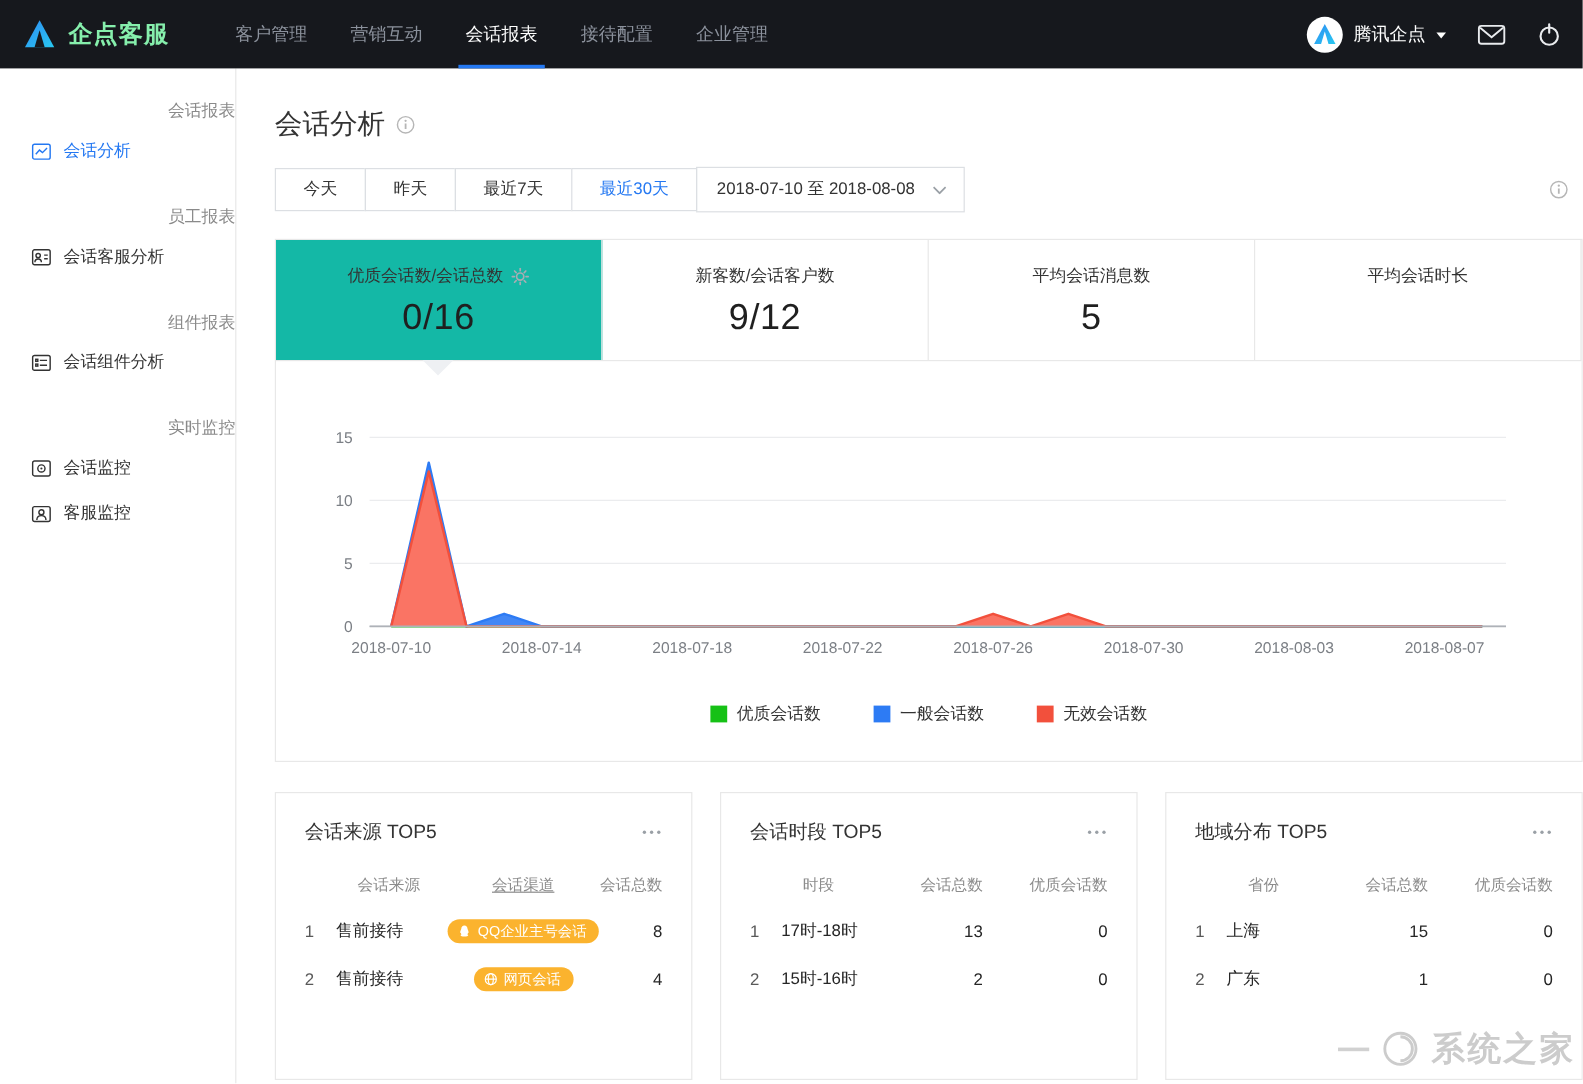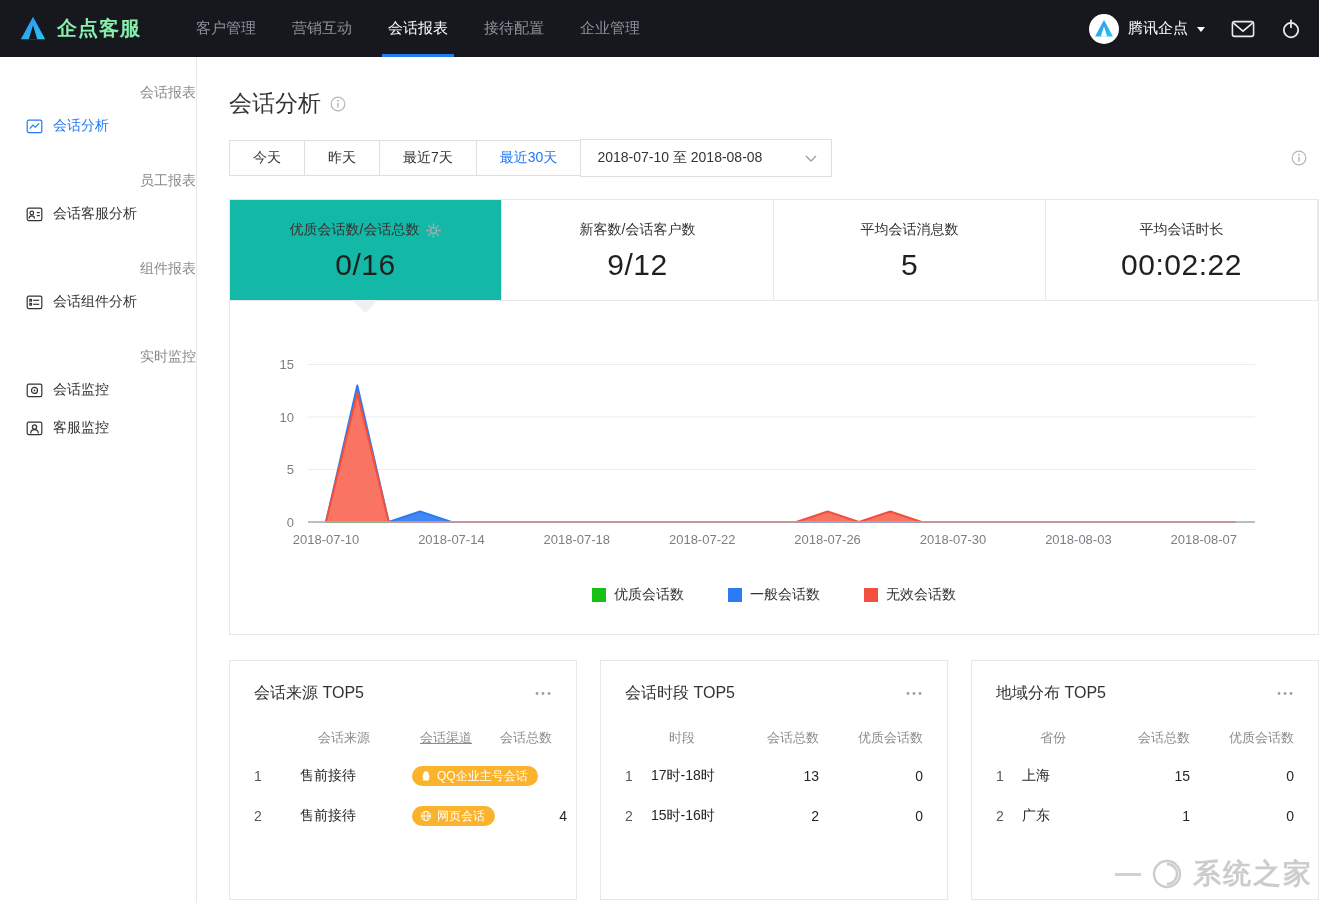--- a/index.html
+++ b/index.html
@@ -41,21 +41,21 @@
 
   .tabs{margin-top:26px;border-bottom:1px solid #e6e6e6;}
   .tab{display:inline-block;font-size:15px;color:#333;margin-right:49px;padding-bottom:13px;cursor:pointer;}
   .tab.active{color:var(--accent);border-bottom:2px solid var(--accent);margin-bottom:-1px;}
 
   .filter-row{position:relative;display:flex;align-items:center;margin-top:20px;}
   .fbtn{display:inline-flex;align-items:center;justify-content:center;height:36px;padding:0 23px;
         border:1px solid #dcdfe3;background:#fff;font-size:14px;color:#333;margin-left:-1px;cursor:pointer;}
   .fbtn:first-child{margin-left:0;}
   .fbtn.active{color:var(--accent);position:relative;z-index:1;}
-  .date-box{display:inline-flex;align-items:center;justify-content:space-between;height:38px;width:252px;
+  .date-box{display:inline-flex;align-items:center;justify-content:space-between;height:38px;width:224px;
             border:1px solid #dcdfe3;background:#fff;margin-left:-1px;padding:0 14px 0 16px;font-size:14px;color:#333;cursor:pointer;}
   .right-info{position:absolute;right:12px;top:11px;}
 
   
   .panel{margin-top:22px;border:1px solid var(--border);position:relative;background:#fff;}
   .stats-row{display:flex;border-bottom:1px solid var(--border);position:relative;}
   .stat-card{flex:1;text-align:center;padding:21px 0 18px;border-right:1px solid var(--border);cursor:pointer;}
   .stat-card:last-child{border-right:none;}
   .stat-card.active{background:#14b8a6;}
   .stat-label{font-size:14px;color:#333;display:flex;align-items:center;justify-content:center;gap:7px;}
@@ -68,21 +68,21 @@
   .legend-item{display:flex;align-items:center;gap:8px;font-size:14px;color:#333;cursor:pointer;}
   .swatch{width:14px;height:14px;display:inline-block;}
 
   
   .bottom-row{display:flex;gap:23px;margin-top:25px;height:240px;}
   .bcard{flex:1;border:1px solid var(--border);background:#fff;padding:22px 24px 0;overflow:hidden;}
   .bcard-head{display:flex;align-items:center;justify-content:space-between;}
   .bcard-title{font-size:16px;color:#333;}
   .dots{cursor:pointer;display:flex;align-items:center;}
   .t1,.t2{display:grid;align-items:center;height:40px;}
-  .t1{grid-template-columns:26px 92px 1fr 52px;gap:20px;}
+  .t1{grid-template-columns:26px 92px 1fr 52px;}
   .t2{grid-template-columns:26px 1fr 86px 104px;}
   .thead{color:#8c8c8c;font-size:13px;margin-top:16px;height:36px;}
   .thead .hint{padding-left:18px;}
   .c-center{justify-self:center;text-decoration:underline;}
   .c-end{justify-self:end;}
   .c-rank{color:#595959;}
   .c-dark{color:#262626;}
   .badge{display:inline-flex;align-items:center;gap:5px;height:20px;border-radius:10px;
          background:var(--badge);color:#fff;font-size:12px;padding:0 10px 0 8px;white-space:nowrap;}
 
@@ -263,21 +263,20 @@
       <div class="stat-card">
         <div class="stat-label">
             <span>平均会话消息数</span>
           </div>
         <div class="stat-value">5</div>
       </div>
       <div class="stat-card">
         <div class="stat-label">
             <span>平均会话时长</span>
           </div>
-        <div class="stat-value">00:02:22</div>
       </div>
       <div class="pointer"></div>
     </div>
     <div class="chart-wrap">
       <svg id="trend-svg" width="1089" height="252" viewBox="0 0 1089 252">
           <line x1="78" y1="205" x2="1025" y2="205" stroke="#c2c6cb" stroke-width="1"></line>
           <text class="tick" x="64" y="209.5" text-anchor="end">0</text>
           <line x1="78" y1="152.5" x2="1025" y2="152.5" stroke="#ebecee" stroke-width="1"></line>
           <text class="tick" x="64" y="157" text-anchor="end">5</text>
           <line x1="78" y1="100" x2="1025" y2="100" stroke="#ebecee" stroke-width="1"></line>

